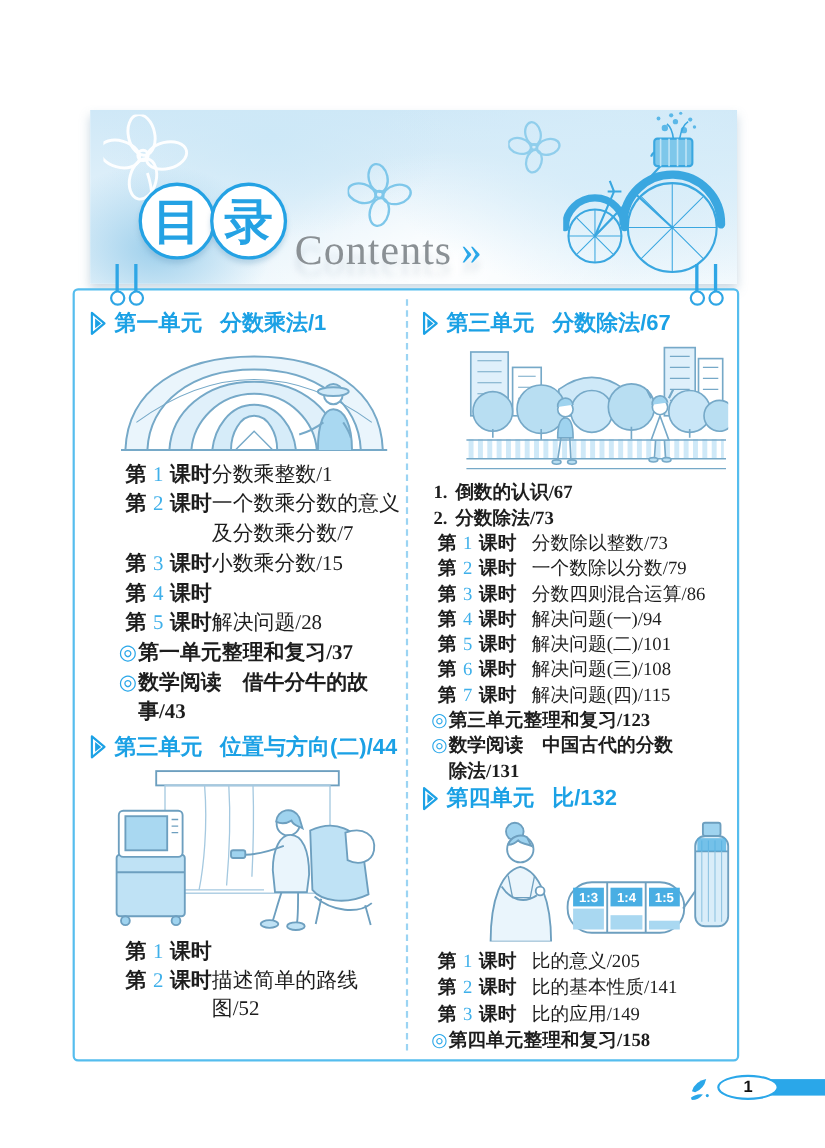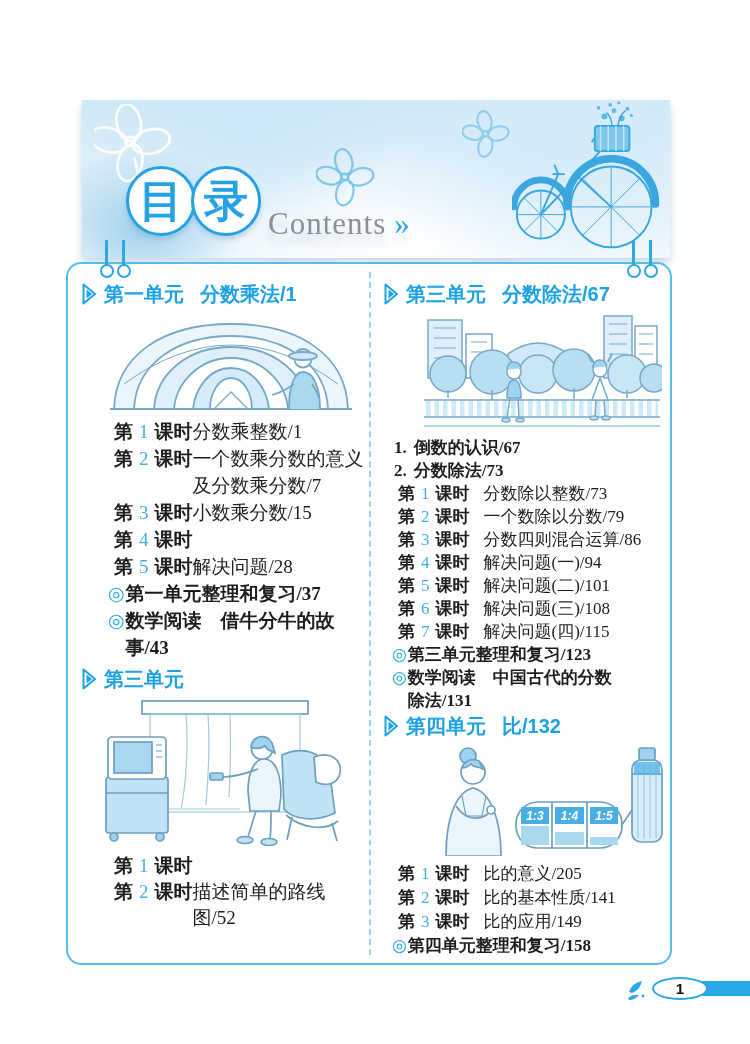--- a/index.html
+++ b/index.html
@@ -16,55 +16,55 @@
       linear-gradient(180deg,#cfe8f7 0%,#e2f1fa 55%,#f2f9fd 100%);
     box-shadow:0 5px 9px rgba(110,150,180,.38);}
   .flower{position:absolute;}
   .logo-circle{position:absolute;width:64px;height:64px;border-radius:50%;
     border:3px solid #24a2e4;background:#fff;color:#24a2e4;
     display:flex;align-items:center;justify-content:center;
     font-size:44px;font-weight:bold;font-family:"Liberation Sans",sans-serif;
     box-shadow:0 4px 5px rgba(110,160,195,.35);}
   .lc1{left:44px;top:66px;}
   .lc2{left:109px;top:66px;}
-  .contents{position:absolute;left:186px;top:106px;font-size:31px;color:#8a9094;
+  .contents{position:absolute;left:186px;top:106px;font-size:38px;color:#8a9094;
     font-family:"Liberation Serif",serif;letter-spacing:1px;
     text-shadow:0 10px 6px rgba(140,160,175,.25);}
   .contents .mk{color:#2aa7e9;margin-left:8px;}
   .bike{position:absolute;right:4px;top:0px;}
 
   
   .ring{position:absolute;width:10px;height:10px;border:2.5px solid #2fa6e5;border-radius:50%;
     background:#fff;z-index:5;}
   .ring::before{content:'';position:absolute;left:3px;top:-26px;width:2.5px;height:25px;background:#2fa6e5;}
 
   
   .content-box{position:absolute;left:66px;top:262px;width:602px;height:699px;
-    border:2px solid #55bdee;border-radius:15px;background:#fff;}
+    border:2px solid #55bdee;border-radius:5px;background:#fff;}
   .divider{position:absolute;left:301px;top:8px;bottom:8px;width:0;
     border-left:2px dashed #9bd4f3;}
   .col{position:absolute;top:16px;}
   .col-left{left:14px;width:284px;}
   .col-right{left:316px;width:282px;}
 
   
   .unit-header{display:flex;align-items:center;color:#1ba1e5;
     font-family:"Liberation Sans",sans-serif;font-weight:bold;font-size:20px;
     line-height:28px;white-space:nowrap;}
   .unit-header .arrow{margin-right:7px;flex:0 0 auto;}
   .unit-name{margin-left:16px;}
   .u2h{margin-top:4px;}
 
   
   .illu{position:relative;}
   .illu svg{display:block;}
   .illu1{margin:4px 0 6px 24px;}
   .illu2{margin:4px 0 6px 8px;}
   .illu3{margin:4px 0 6px 38px;}
-  .illu4{margin:4px 0 6px 34px;font-style:italic;}
+  .illu4{margin:4px 0 6px 34px;}
 
   
   .item{display:flex;align-items:flex-start;color:#1d1d1d;}
   .col-left .item{padding-left:32px;font-size:19px;line-height:27px;}
   .col-left .unit-2 .item{line-height:26px;}
   .col-right .item{padding-left:14px;font-size:17px;line-height:23px;}
   .col-right .unit-4 .item{line-height:24px;}
   .item .pre{font-weight:bold;white-space:nowrap;flex:0 0 auto;}
   .item .num{color:#3fb0ea;padding:0 6px;font-weight:normal;}
   .item .titles{}
@@ -248,20 +248,21 @@
           </div>
       </section>
 
       <section class="unit unit-2">
         <div class="unit-header u2h">
           <svg class="arrow" width="15" height="22" viewBox="0 0 15 22">
             <path d="M1.5,1.5 L13,11 L1.5,20.5 Z" fill="#fff" stroke="#1ba1e5" stroke-width="2" stroke-linejoin="round"></path>
             <path d="M4.5,6.5 L10,11 L4.5,15.5 Z" fill="#1ba1e5"></path>
           </svg>
           <span class="unit-label">第三单元</span>
+          <span class="unit-name">位置与方向(二)/44</span>
         </div>
         <div class="illu illu2">
           <svg width="270" height="150" viewBox="0 0 270 150">
             <g stroke="#6d9fbf" stroke-width="1.7" fill="none">
 
               <rect x="52" y="4" width="166" height="13" fill="#fff"></rect>
               <rect x="60" y="17" width="150" height="98" stroke="#a5c9e0" stroke-width="1.2"></rect>
               <path d="M96,17 C99,55 95,92 91,112 M118,17 C120,50 118,85 116,108 M140,17 C141,48 140,80 139,100" stroke="#a5c9e0" stroke-width="1.2"></path>
               <line x1="66" y1="112" x2="150" y2="112" stroke="#a5c9e0" stroke-width="1.2"></line>
 

